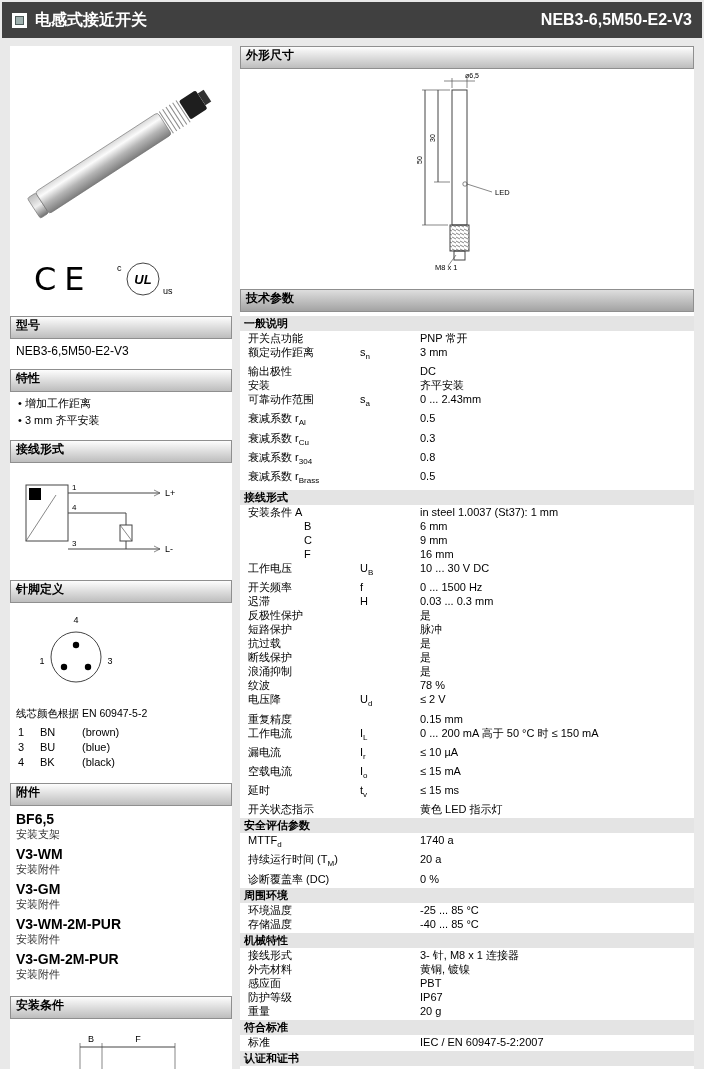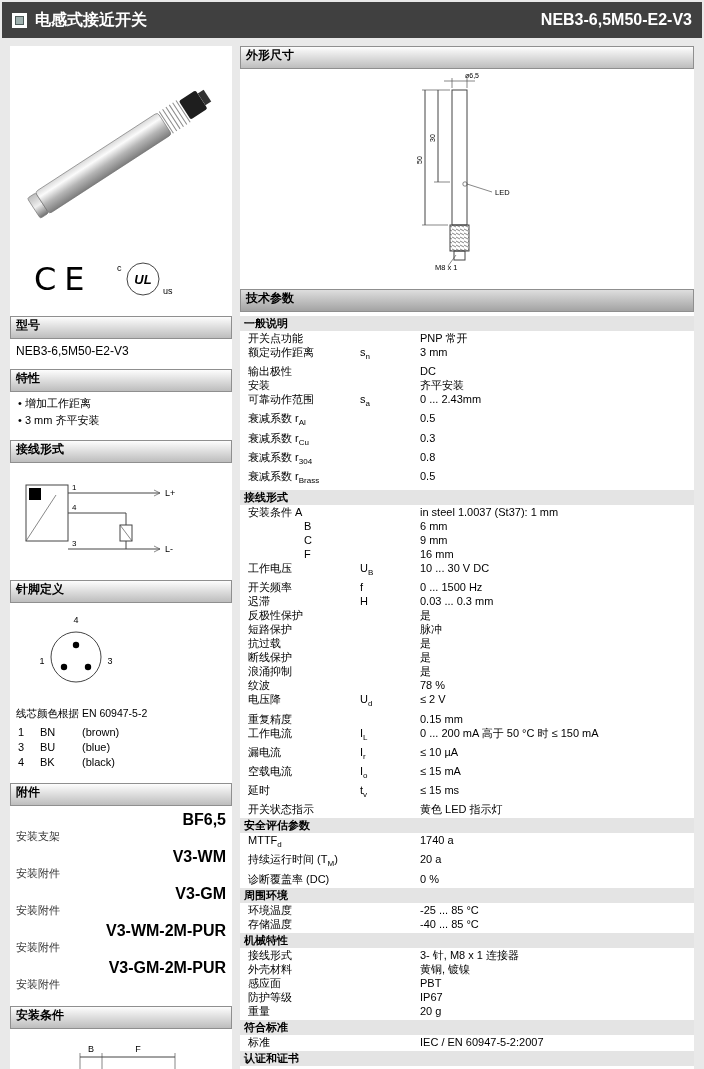--- a/index.html
+++ b/index.html
@@ -38,21 +38,21 @@
   .model-text { font-size:12px; padding:5px 6px 2px 6px; }
   .feature-item { font-size:11px; padding:1px 4px 1px 8px; }
   .feature-item::before { content:"•  "; }
   .diagram-box { padding:6px 4px; }
   .pin-note { font-size:10.5px; padding:2px 0 4px 6px; }
   .pin-row { display:flex; font-size:11px; line-height:15px; }
   .pin-no { width:30px; padding-left:8px; flex:none; }
   .pin-code { width:42px; flex:none; }
   .pin-color { flex:1; }
   .acc-list { padding:4px 0 2px 0; }
-  .acc-name { font-size:16px; font-weight:bold; padding:1px 6px 0 6px;text-align:right; }
+  .acc-name { font-size:14px; font-weight:bold; padding:1px 6px 0 6px; }
   .acc-desc { font-size:11px; color:#333; padding:0 6px 3px 6px; }
 
   
   .dims-box { height:212px; display:flex; align-items:center; justify-content:center; }
   .tt { padding-top:2px;border-radius:6px; }
   .tt-sec { font-weight:bold; font-size:11px; background:#e4e4e4; padding:1px 4px;
             margin-top:2px; line-height:13px; }
   .tt-row { display:flex; font-size:11px; line-height:14px; }
   .tt-label { width:120px; padding-left:8px; flex:none; }
   .tt-label.indent { padding-left:64px; }

